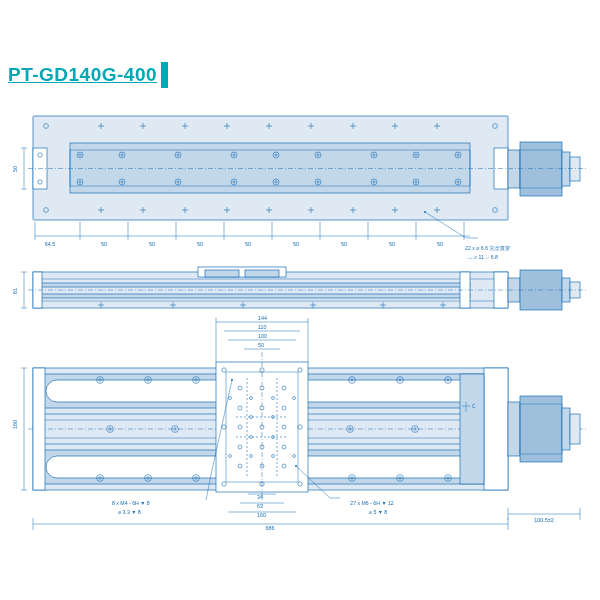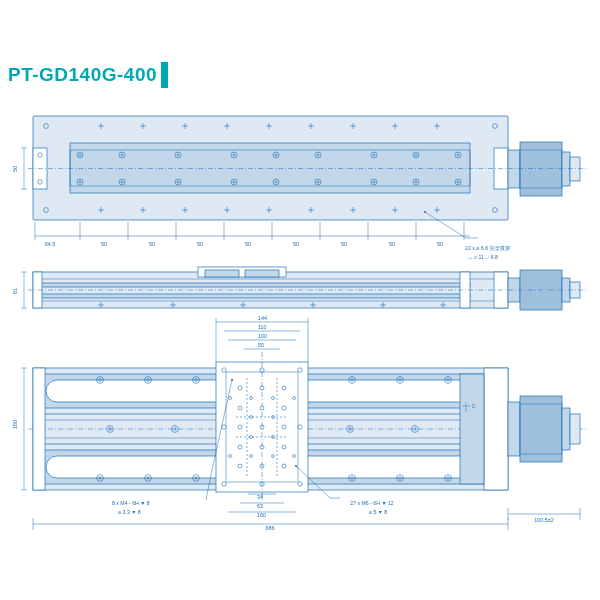--- a/index.html
+++ b/index.html
@@ -30,20 +30,21 @@
     height: 26px;
   }
   .title-text {
     color: #00a7b5;
     font-size: 19px;
     font-weight: bold;
     letter-spacing: 0.5px;
     line-height: 26px;
     padding-right: 4px;
     white-space: nowrap;
+    text-decoration: underline;
   }
   .title-bar {
     width: 7px;
     background: #00a7b5;
     align-self: stretch;
   }
   svg#dwg {
     position: absolute;
     left: 0;
     top: 0;

